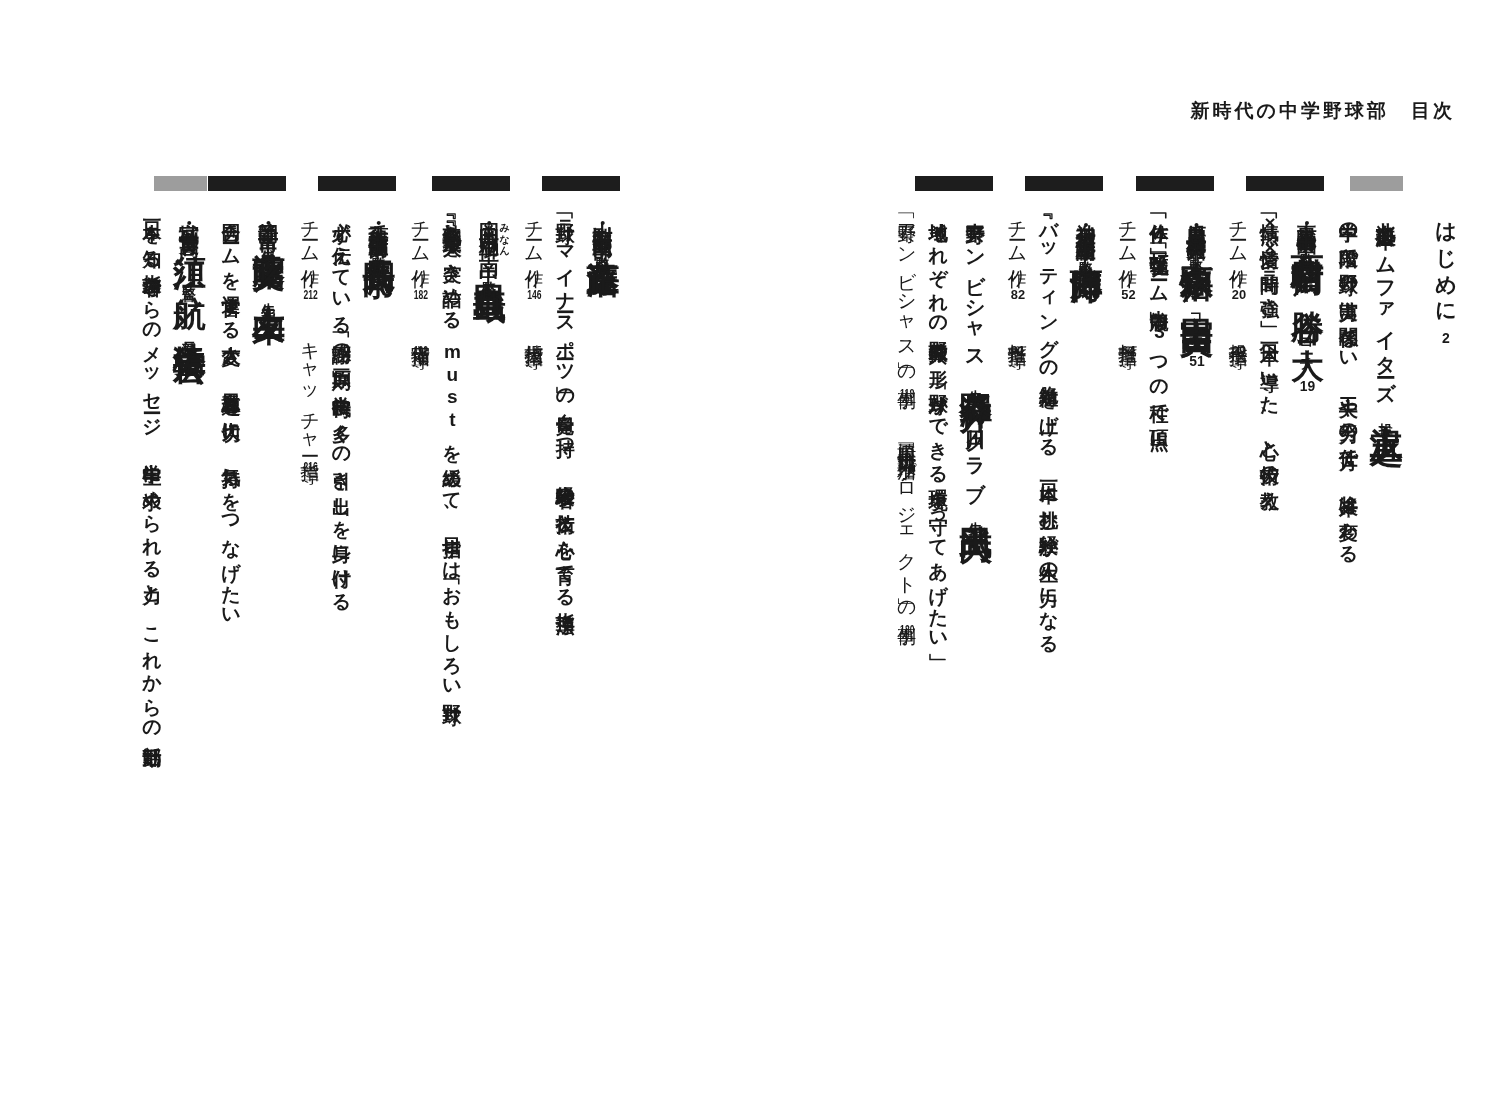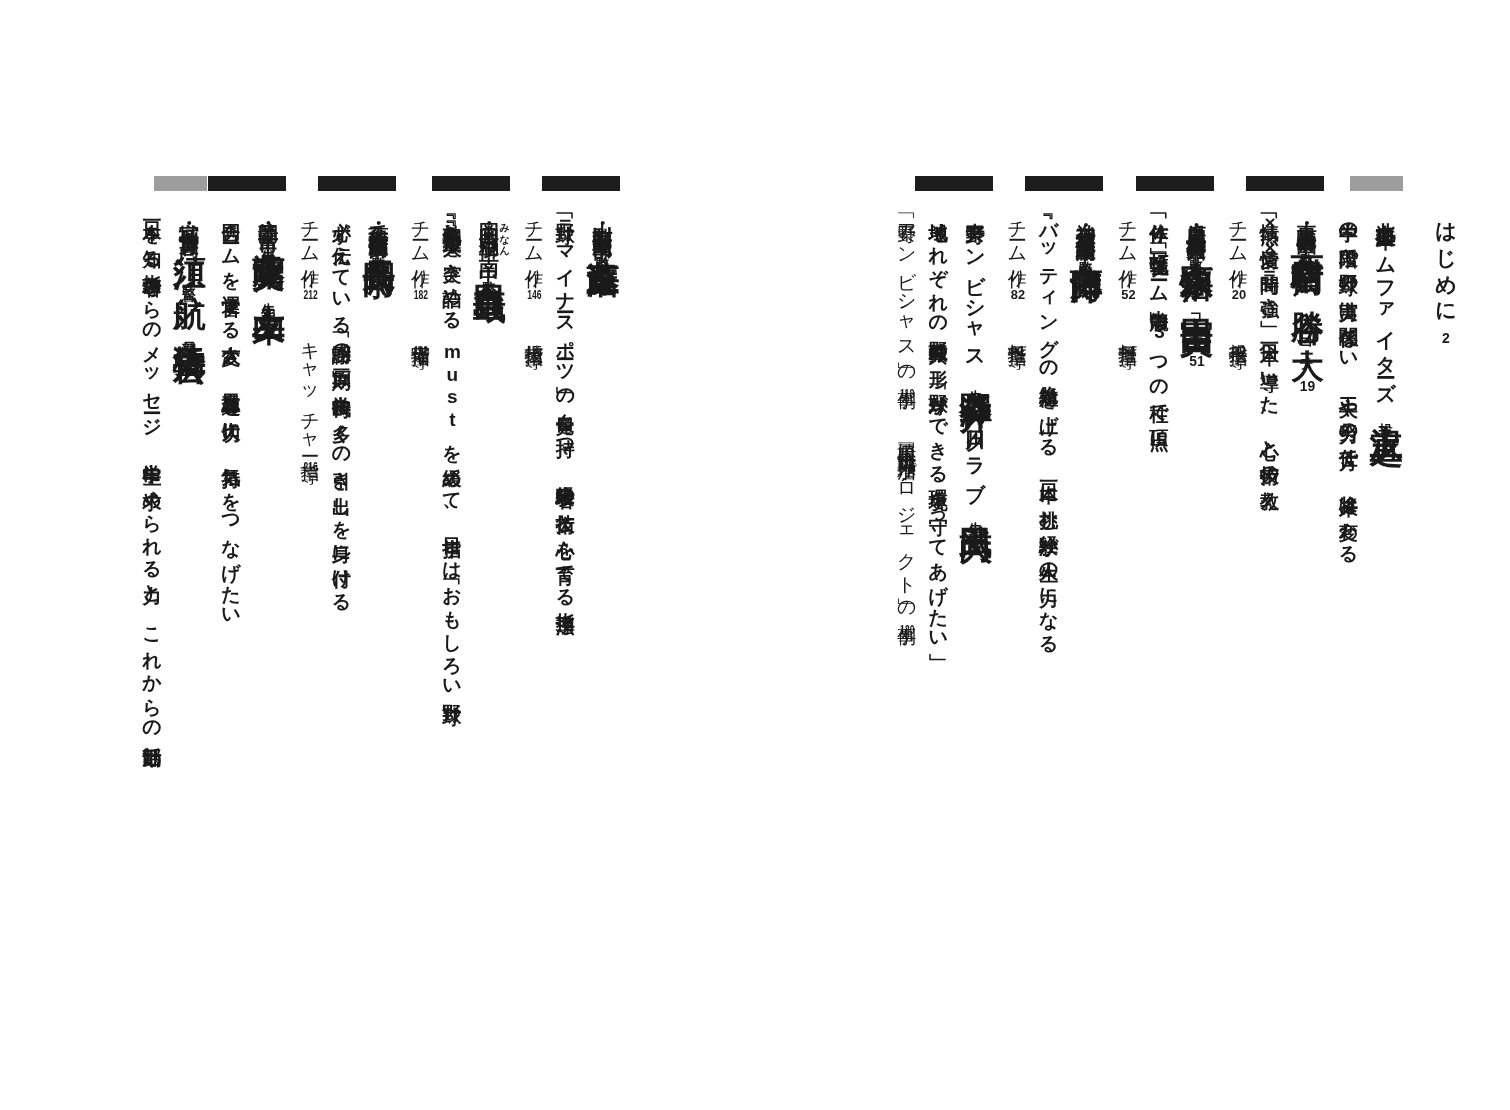--- a/index.html
+++ b/index.html
@@ -57,20 +57,21 @@
   .item-num{
     font-size:13px;font-weight:bold;margin-top:9px;
     text-combine-upright:all;letter-spacing:0;
   }
 </style>
 </head>
 <body>
 
 <div class="spread">
 
+  <div class="running-head">新時代の中学野球部　目次</div>
 
   <div class="page" id="page-right">
     <div class="intro-col">
       <span class="intro-label">はじめに</span><span class="t-page">2</span>
     </div>
   <section class="sec">
         <div class="bar gray" style="background: rgb(157, 157, 157);"></div>
         <div class="col title-col"><span class="t-affil">北海道日本ハムファイターズ</span><span class="t-name">上沢直之</span><span class="t-role">投手</span><span class="t-page">7</span></div>
         <div class="col subtitle-col">中学の段階で野球の実力は関係ない　工夫や努力の仕方で、将来は変わる</div>
       </section>

